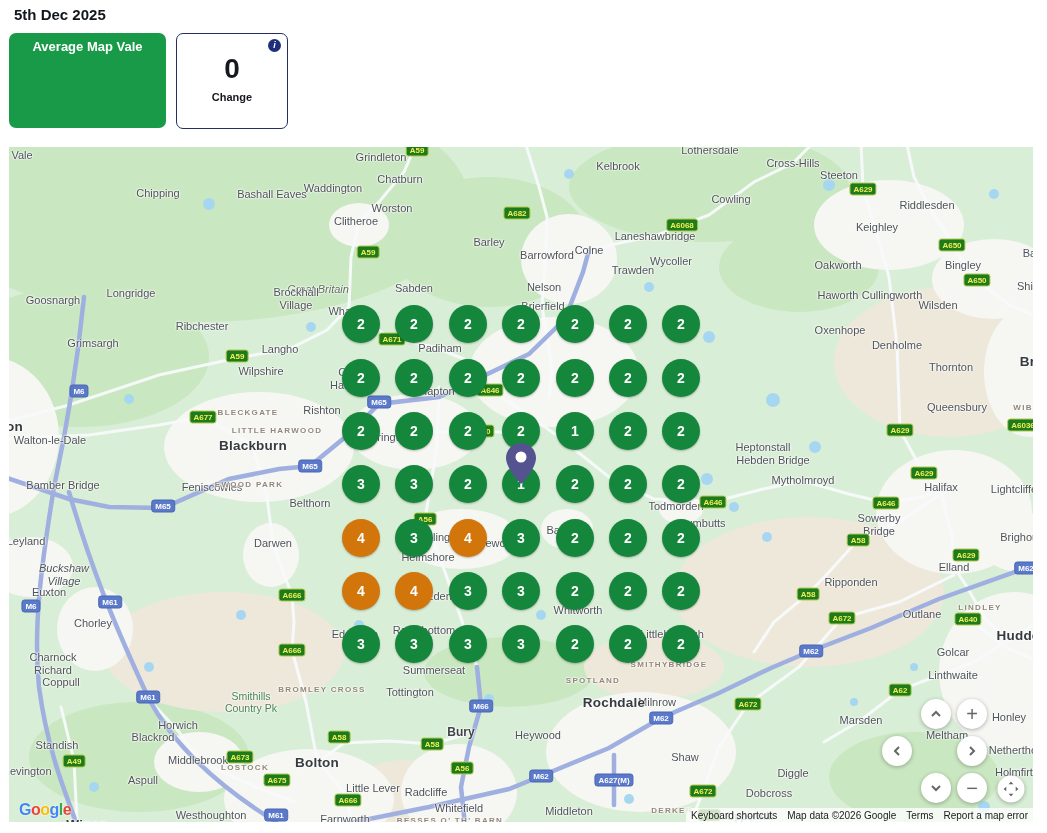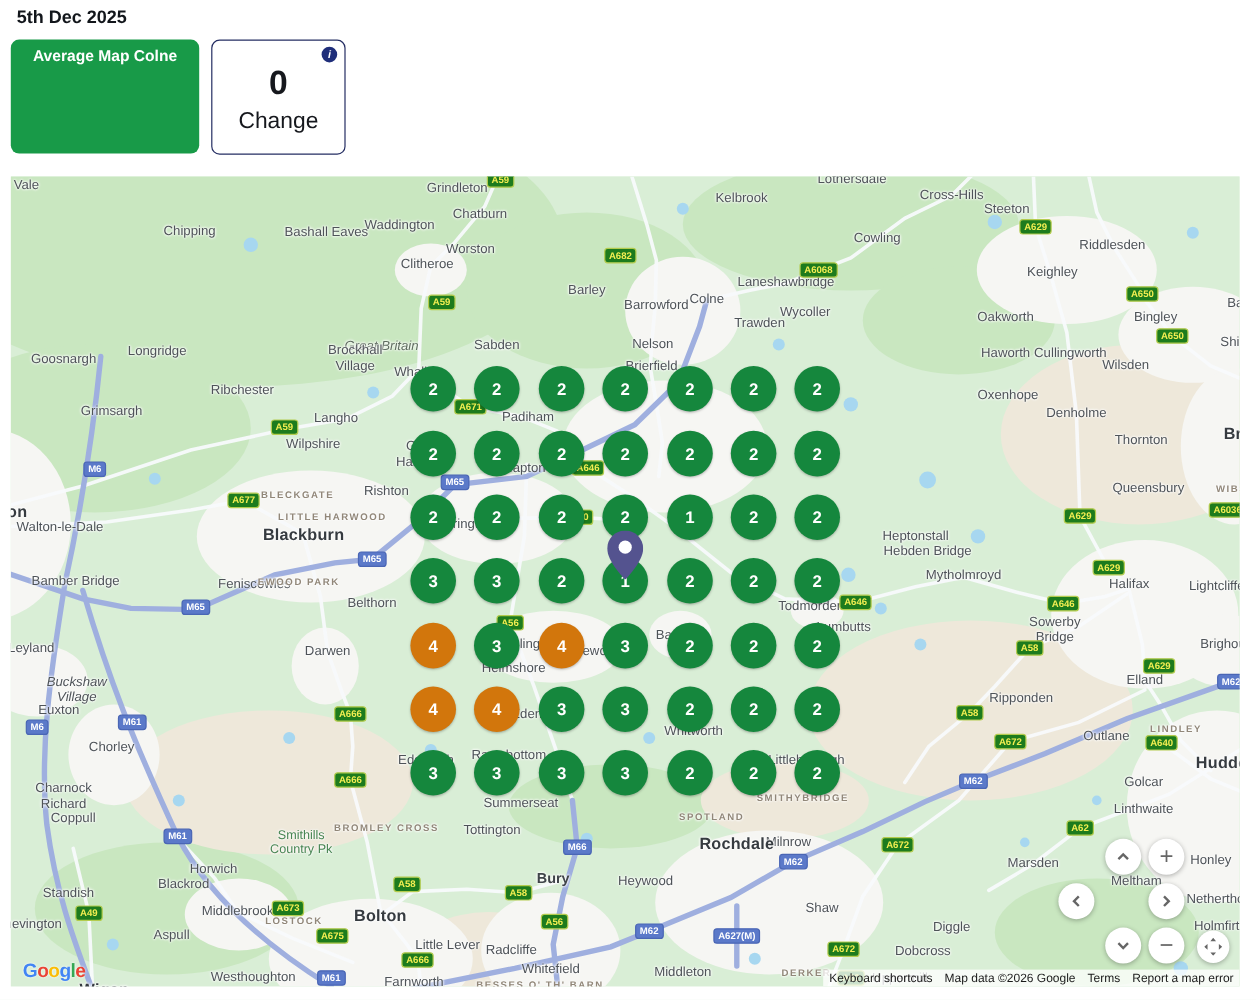--- a/index.html
+++ b/index.html
@@ -4,21 +4,21 @@
 <style>
   html,body{margin:0;padding:0;background:#fff;}
   .page{position:relative;width:1047px;height:833px;background:#fff;overflow:hidden;
         font-family:"Liberation Sans",sans-serif;}
   .date{position:absolute;left:14px;top:6px;font-size:15px;font-weight:bold;color:#12161b;}
   .card{position:absolute;top:33px;border-radius:7px;text-align:center;}
   .card-green{left:9px;width:157px;height:95px;background:#189a48;color:#fff;}
   .card-white{left:176px;width:110px;height:94px;background:#fff;border:1px solid #252e63;color:#16181d;}
   .card .v{margin-top:20px;font-size:28px;font-weight:bold;line-height:1.1;}
   .card .l{margin-top:6px;font-size:13px;font-weight:bold;}
-  .card-white .l{font-weight:400;font-size:19px;}
+  .card-white .l{font-weight:700;font-size:11px;}
   .info{position:absolute;top:5px;right:6px;width:13px;height:13px;border-radius:50%;
         background:#1f2e7a;color:#fff;font-size:9px;font-weight:bold;line-height:13px;
         text-align:center;font-style:italic;}
   .map{position:absolute;left:9px;top:147px;width:1024px;height:675px;overflow:hidden;background:#d9eed6;}
   .map svg.canvas{position:absolute;left:0;top:0;}
   .layer{position:absolute;left:0;top:0;width:100%;height:100%;}
   .lbl{position:absolute;transform:translate(-50%,-50%);font-size:11px;color:#4e5358;
        white-space:pre-line;text-align:center;line-height:1.15;
        text-shadow:0 0 2px #fff,0 0 2px #fff,0 0 3px #fff;pointer-events:none;}
   .lbl.c{font-size:13.5px;font-weight:bold;color:#363b40;letter-spacing:.2px;}
@@ -45,21 +45,21 @@
          letter-spacing:-.5px;text-shadow:0 0 2px #fff;cursor:pointer;}
 </style>
 </head>
 <body>
 
 <div class="page">
 
   <div class="date">5th Dec 2025</div>
 
   <div class="card card-green">
-    <div class="l">Average Map Colne</div>
+    <div class="l">Average Map Vale</div>
   </div>
 
   <div class="card card-white">
     <div class="info">i</div>
     <div class="v">0</div>
     <div class="l">Change</div>
   </div>
 
   <div class="map">
     <svg class="canvas" width="1024" height="675" viewBox="0 0 1024 675">

